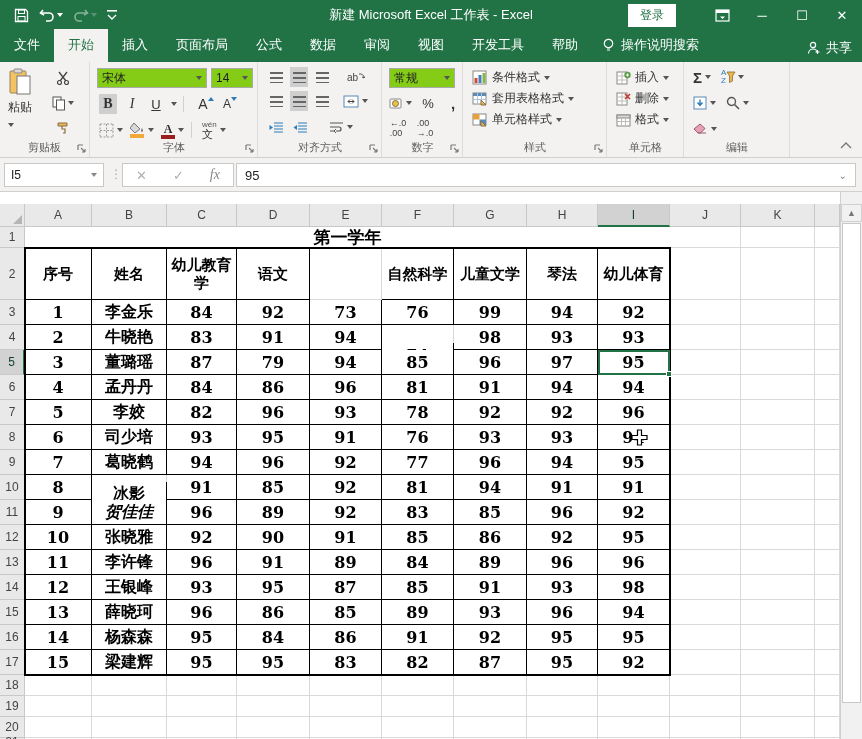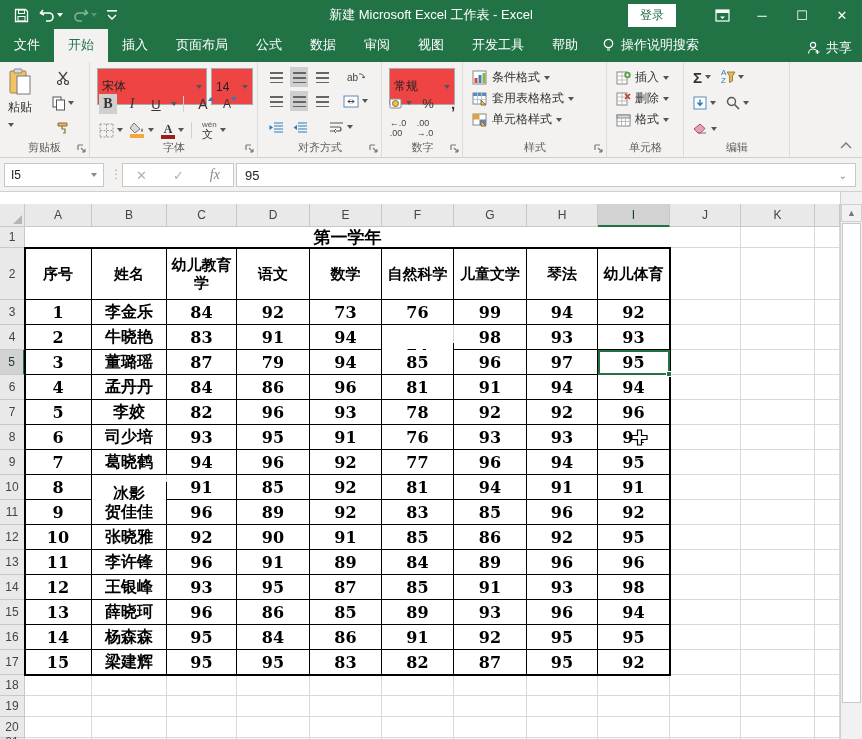--- a/index.html
+++ b/index.html
@@ -25,21 +25,21 @@
   .rtab.active { background:#f3f2f1; color:#217346; }
   .tab-search { display:flex; align-items:center; gap:6px; padding:7px 10px 8px; font-size:13px; cursor:pointer; }
   .tab-share { position:absolute; right:10px; bottom:5px; display:flex; align-items:center; gap:5px; font-size:13px; cursor:pointer; }
 
   
   .ribbon { position:absolute; left:0; top:62px; width:862px; height:96px; background:#f3f2f1; border-bottom:1px solid #d2d0ce; }
   .rgroup { position:absolute; top:0; height:95px; border-right:1px solid #dcdcdc; }
   .glabel { position:absolute; bottom:2px; left:0; right:0; text-align:center; font-size:11px; color:#605e5c; }
   .launcher { position:absolute; right:2px; bottom:3px; width:10px; height:10px; cursor:pointer; }
   .launcher svg { display:block; }
-  .combo { background:#ef4444; border:1px solid #aaa; height:37px; display:flex; align-items:center; padding:0 4px; font-size:12px; color:#222; cursor:pointer; }
+  .combo { background:#84cc16; border:1px solid #aaa; height:20px; display:flex; align-items:center; padding:0 4px; font-size:12px; color:#222; cursor:pointer; }
   .combo .sp { flex:1; }
   .dn { display:inline-block; width:0; height:0; border-left:3px solid transparent; border-right:3px solid transparent; border-top:4px solid #555; }
   .ribtn { display:inline-flex; align-items:center; justify-content:center; height:20px; min-width:18px; cursor:pointer; color:#333; }
   .ribtn.sel { background:#cfcfcf; }
   .bars { display:inline-block; width:13px; height:11px; background:repeating-linear-gradient(#666 0 2px, transparent 2px 5px); }
   .colorbar { display:block; height:4px; width:14px; margin-top:-2px; }
   .rib-row { display:flex; align-items:center; gap:4px; }
   .stylerow { display:flex; align-items:center; gap:4px; font-size:12px; color:#333; height:21px; cursor:pointer; }
   .collapse { position:absolute; right:10px; bottom:6px; color:#777; font-size:11px; cursor:pointer; }
 
@@ -792,21 +792,20 @@
       <div class="gcell" style="left: 527px; top: 546px; width: 71px; height: 9px;"></div>
       <div class="gcell" style="left: 598px; top: 546px; width: 72px; height: 9px;"></div>
       <div class="gcell" style="left: 670px; top: 546px; width: 71px; height: 9px;"></div>
       <div class="gcell" style="left: 741px; top: 546px; width: 74px; height: 9px;"></div>
       <div class="gcell" style="left: 815px; top: 546px; width: 25px; height: 9px;"></div>
       <div class="mtitle" style="left: 25px; top: 35px; width: 645px; height: 21px;">第一学年</div>
       <div class="tcell hdr" style="left: 92px; top: 56px; width: 75px; height: 52px;">姓名</div>
       <div class="tcell hdr" style="left: 25px; top: 56px; width: 67px; height: 52px;">序号</div>
       <div class="tcell hdr" style="left: 167px; top: 56px; width: 70px; height: 52px;">幼儿教育学</div>
       <div class="tcell hdr" style="left: 237px; top: 56px; width: 73px; height: 52px;">语文</div>
-      <div class="tcell hdr" style="left: 310px; top: 56px; width: 72px; height: 52px;">数学</div>
       <div class="tcell hdr" style="left: 382px; top: 56px; width: 72px; height: 52px;">自然科学</div>
       <div class="tcell hdr" style="left: 454px; top: 56px; width: 73px; height: 52px;">儿童文学</div>
       <div class="tcell hdr" style="left: 527px; top: 56px; width: 71px; height: 52px;">琴法</div>
       <div class="tcell hdr" style="left: 598px; top: 56px; width: 72px; height: 52px;">幼儿体育</div>
       <div class="tcell num" style="left: 25px; top: 108px; width: 67px; height: 25px;">1</div>
       <div class="tcell name" style="left: 92px; top: 108px; width: 75px; height: 25px;">李金乐</div>
       <div class="tcell num" style="left: 167px; top: 108px; width: 70px; height: 25px;">84</div>
       <div class="tcell num" style="left: 237px; top: 108px; width: 73px; height: 25px;">92</div>
       <div class="tcell num" style="left: 310px; top: 108px; width: 72px; height: 25px;">73</div>
       <div class="tcell num" style="left: 382px; top: 108px; width: 72px; height: 25px;">76</div>
@@ -870,21 +869,21 @@
       <div class="tcell num" style="left: 25px; top: 283px; width: 67px; height: 25px;">8</div>
       <div class="tcell name" style="left: 92px; top: 290px; width: 75px; height: 25px;">冰影</div>
       <div class="tcell num" style="left: 167px; top: 283px; width: 70px; height: 25px;">91</div>
       <div class="tcell num" style="left: 237px; top: 283px; width: 73px; height: 25px;">85</div>
       <div class="tcell num" style="left: 310px; top: 283px; width: 72px; height: 25px;">92</div>
       <div class="tcell num" style="left: 382px; top: 283px; width: 72px; height: 25px;">81</div>
       <div class="tcell num" style="left: 454px; top: 283px; width: 73px; height: 25px;">94</div>
       <div class="tcell num" style="left: 527px; top: 283px; width: 71px; height: 25px;">91</div>
       <div class="tcell num" style="left: 598px; top: 283px; width: 72px; height: 25px;">91</div>
       <div class="tcell num" style="left: 25px; top: 308px; width: 67px; height: 25px;">9</div>
-      <div class="tcell name" style="left: 92px; top: 308px; width: 75px; height: 25px;">贺佳佳</div>
+      <div class="tcell name" style="left: 92px; top: 308px; width: 75px; height: 25px; font-style: italic;">贺佳佳</div>
       <div class="tcell num" style="left: 167px; top: 308px; width: 70px; height: 25px;">96</div>
       <div class="tcell num" style="left: 237px; top: 308px; width: 73px; height: 25px;">89</div>
       <div class="tcell num" style="left: 310px; top: 308px; width: 72px; height: 25px;">92</div>
       <div class="tcell num" style="left: 382px; top: 308px; width: 72px; height: 25px;">83</div>
       <div class="tcell num" style="left: 454px; top: 308px; width: 73px; height: 25px;">85</div>
       <div class="tcell num" style="left: 527px; top: 308px; width: 71px; height: 25px;">96</div>
       <div class="tcell num" style="left: 598px; top: 308px; width: 72px; height: 25px;">92</div>
       <div class="tcell num" style="left: 25px; top: 333px; width: 67px; height: 25px;">10</div>
       <div class="tcell name" style="left: 92px; top: 333px; width: 75px; height: 25px;">张晓雅</div>
       <div class="tcell num" style="left: 167px; top: 333px; width: 70px; height: 25px;">92</div>

